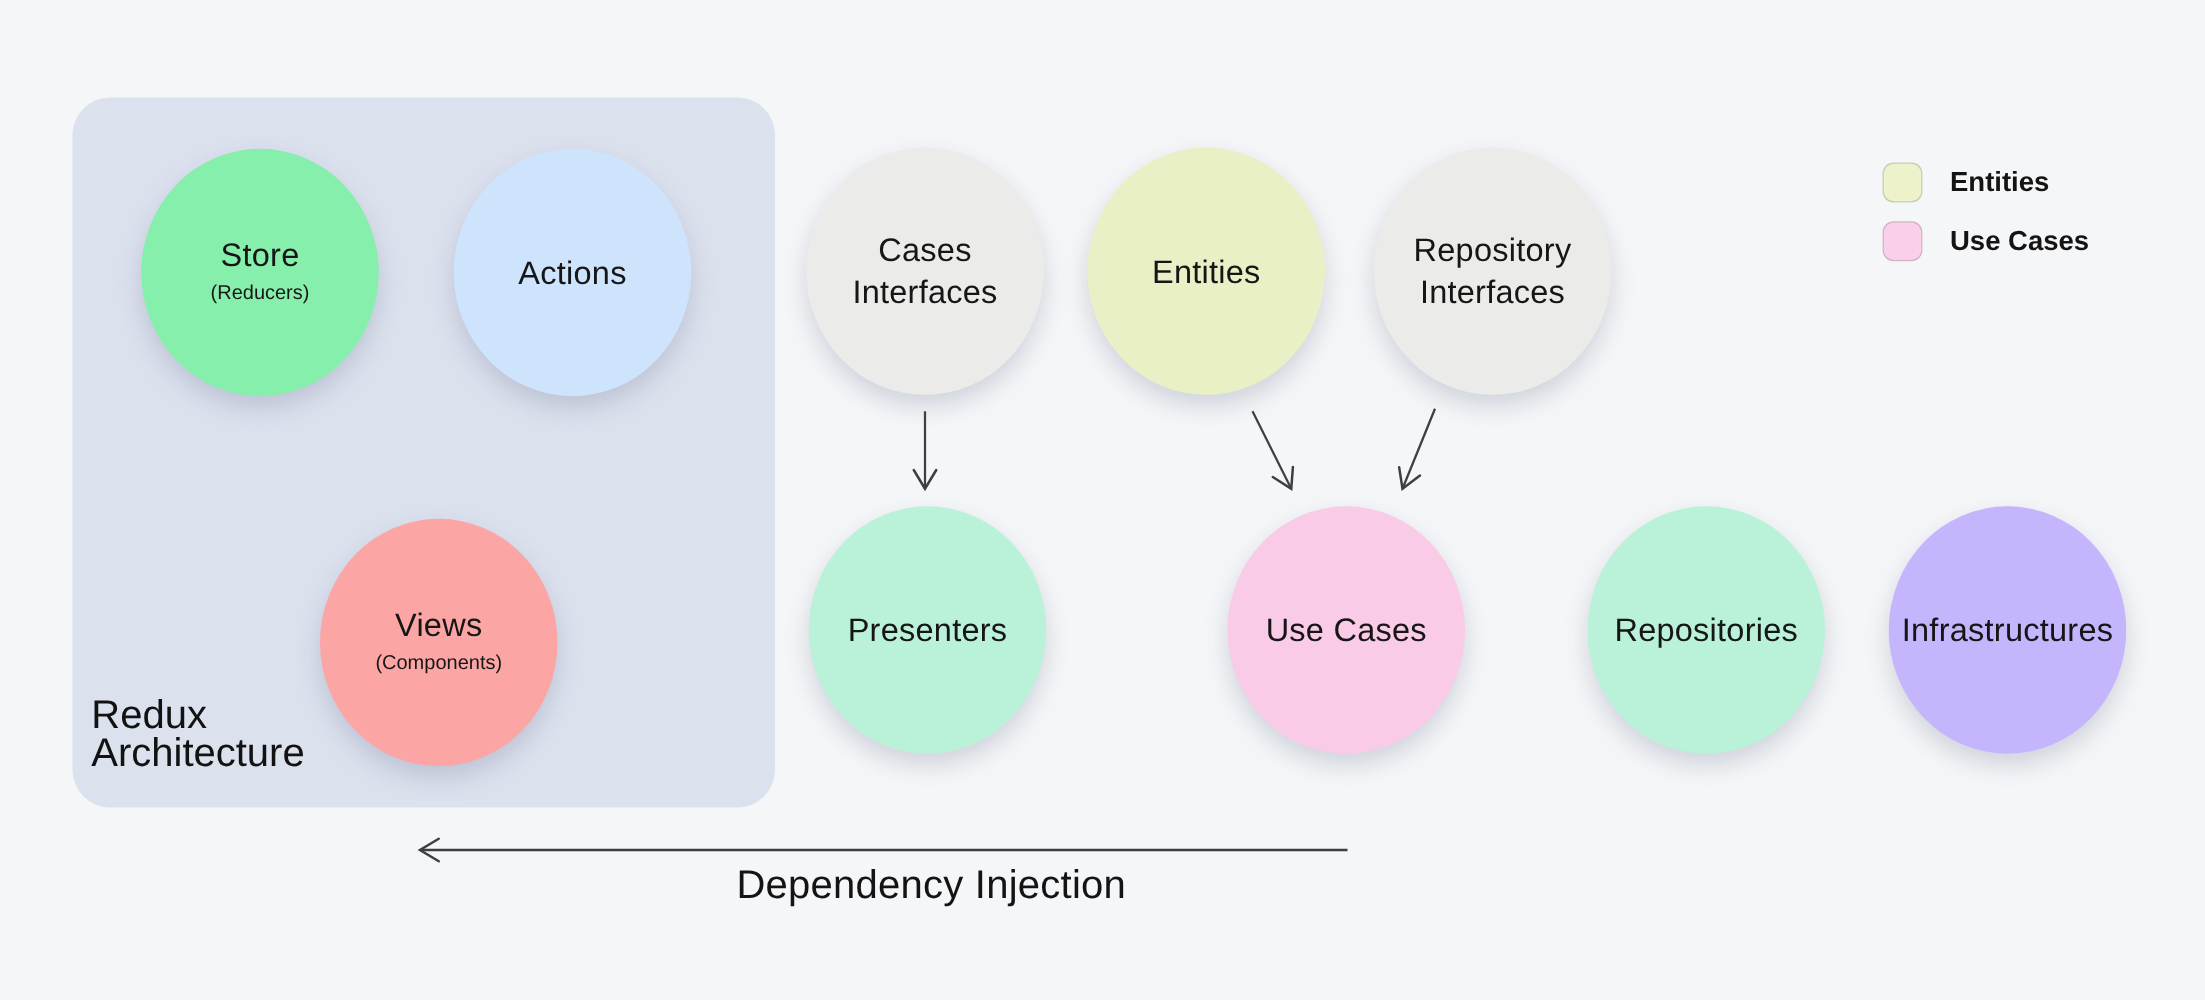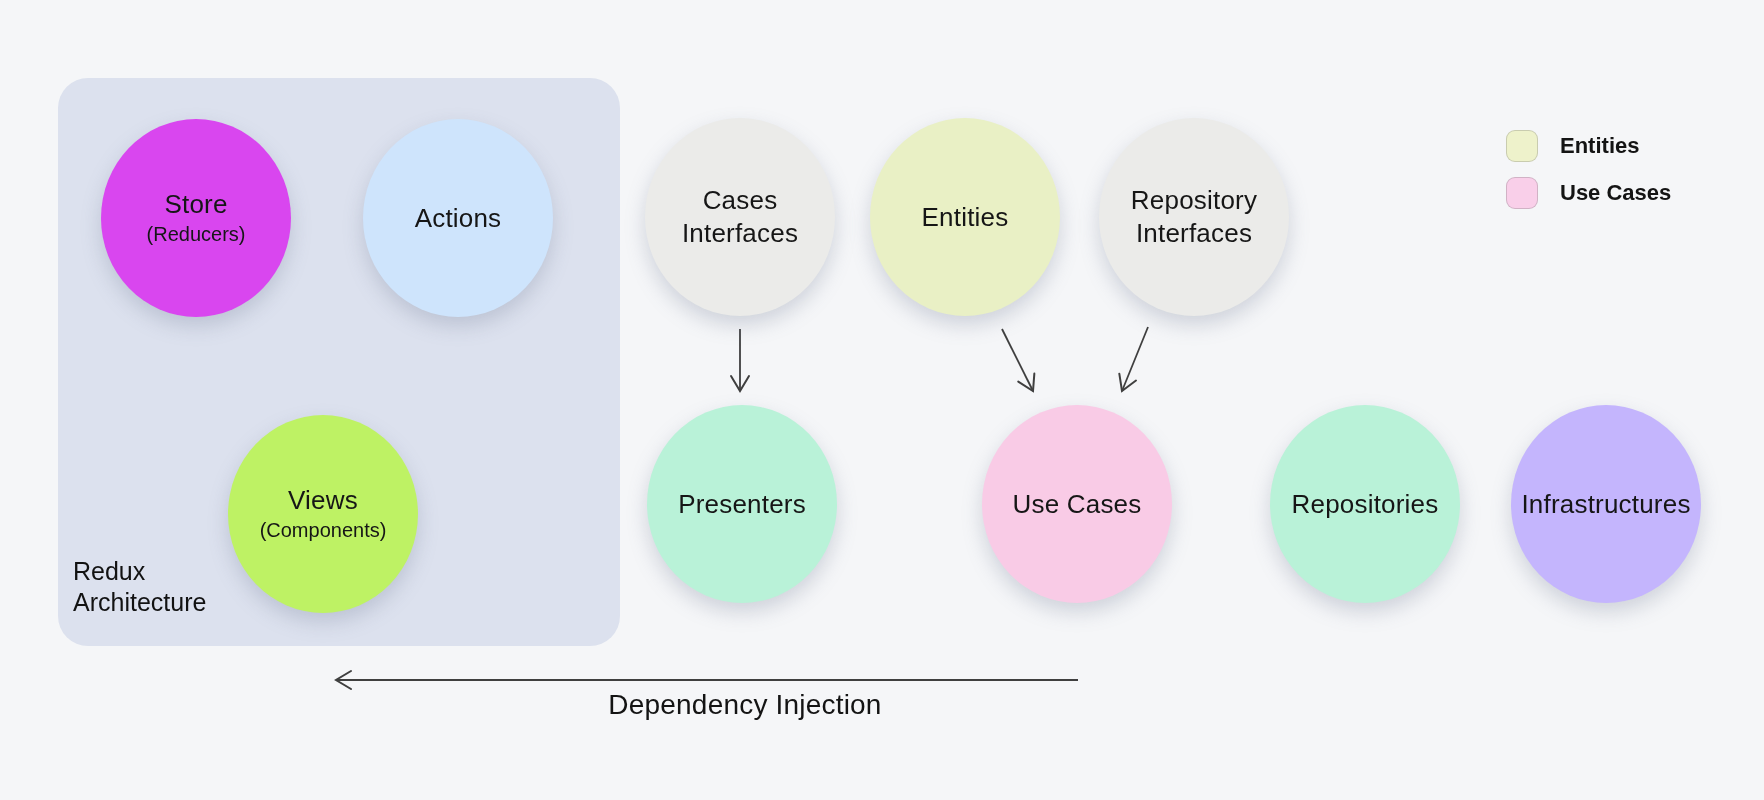--- a/index.html
+++ b/index.html
@@ -17,21 +17,21 @@
   .panel {
     position: absolute;
     left: 58px; top: 78px;
     width: 562px; height: 568px;
     background: #dce1ee;
     border-radius: 30px;
   }
   .panel-label {
     position: absolute;
     left: 15px; top: 478px;
-    font-size: 25px;
+    font-size: 32px;
     line-height: 31px;
     color: #121212;
     white-space: pre-line;
   }
   .arrows {
     position: absolute;
     left: 0; top: 0;
     width: 1764px; height: 800px;
     color: #3f3f3f;
     pointer-events: none;
@@ -46,29 +46,29 @@
     justify-content: center;
     text-align: center;
     box-shadow: 0 9px 20px rgba(108,120,145,0.28);
   }
   .node .label {
     font-size: 26px;
     line-height: 33px;
     letter-spacing: 0.2px;
   }
   .node .sublabel {
-    font-size: 20px;
+    font-size: 16px;
     line-height: 27px;
   }
   .node .label:empty, .node .sublabel:empty { display: none; }
   .dep-label {
     position: absolute;
     left: 745px; top: 689px;
     transform: translateX(-50%);
-    font-size: 28px;
+    font-size: 32px;
     letter-spacing: 0.2px;
     color: #141414;
     white-space: nowrap;
   }
   .legend {
     position: absolute;
     left: 1506px; top: 130px;
   }
   .legend-item {
     display: flex;
@@ -106,30 +106,30 @@
       <marker id="head" markerUnits="userSpaceOnUse" markerWidth="26" markerHeight="26" viewBox="0 0 26 26" refX="21" refY="13" orient="auto">
         <path d="M6 4 L21 13 L6 22" fill="none" stroke="#3f3f3f" stroke-width="2" stroke-linecap="round"></path>
       </marker>
     </defs>
     <line x1="740" y1="329" x2="740" y2="391" stroke="currentColor" stroke-width="1.8" marker-end="url(#head)"></line>
     <line x1="1002" y1="329" x2="1033" y2="391" stroke="currentColor" stroke-width="1.8" marker-end="url(#head)"></line>
     <line x1="1148" y1="327" x2="1122" y2="391" stroke="currentColor" stroke-width="1.8" marker-end="url(#head)"></line>
     <line x1="1078" y1="680" x2="336" y2="680" stroke="currentColor" stroke-width="2" marker-end="url(#head)"></line>
   </svg>
 
-  <div class="node" style="left: 101px; top: 119px; background: #d946ef;">
+  <div class="node" style="left: 113px; top: 119px; background: #86efac;">
     <div class="label">Store</div>
     <div class="sublabel">(Reducers)</div>
   </div>
 
   <div class="node" style="left: 363px; top: 119px; background: rgb(206, 228, 252);">
     <div class="label">Actions</div>
   </div>
 
-  <div class="node" style="left: 228px; top: 415px; background: #bef264; text-align: center;">
+  <div class="node" style="left: 256px; top: 415px; background: #fca5a5; text-align: center;">
     <div class="label">Views</div>
     <div class="sublabel">(Components)</div>
   </div>
 
   <div class="node" style="left: 645px; top: 118px; background: rgb(235, 235, 233);">
     <div class="label">Cases</div>
     <div class="label">Interfaces</div>
   </div>
 
   <div class="node" style="left: 870px; top: 118px; background: rgb(233, 240, 197);">

